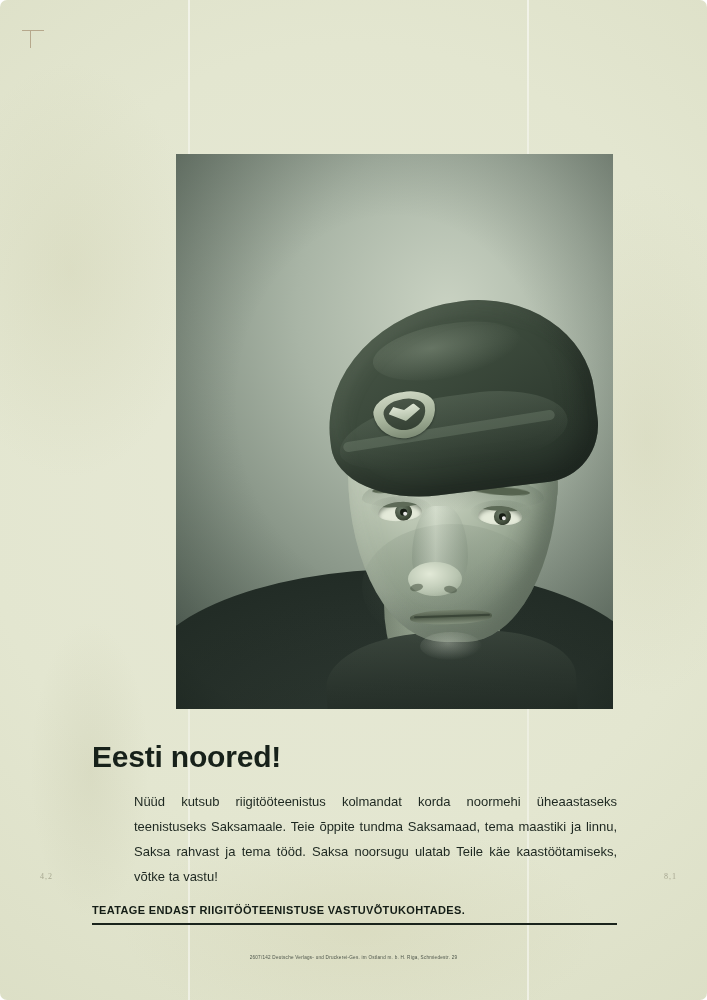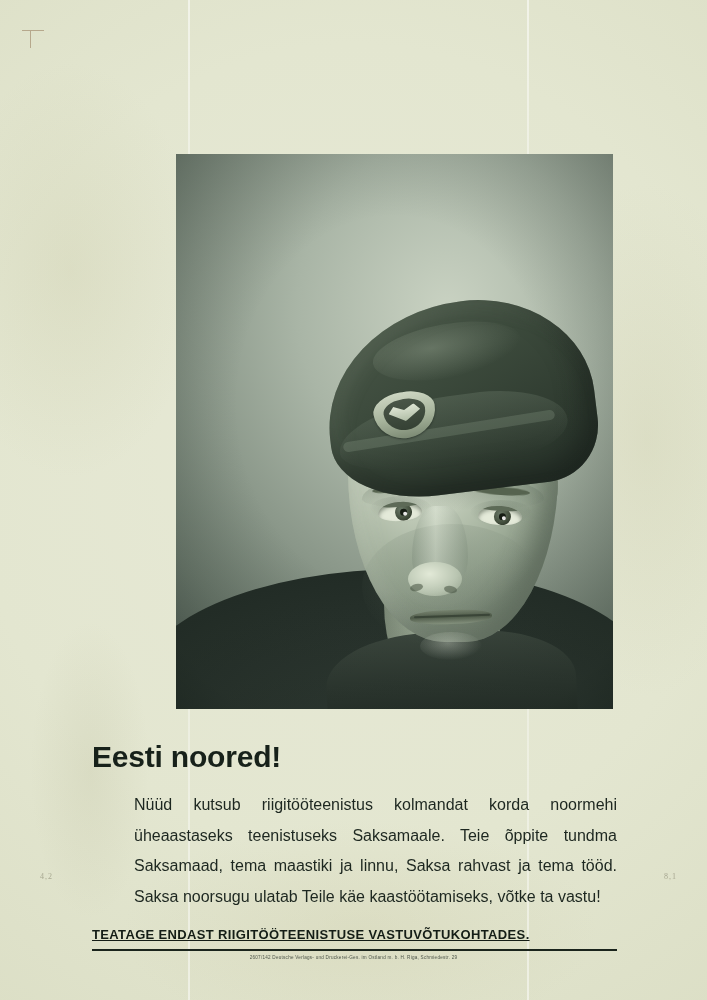--- a/index.html
+++ b/index.html
@@ -15,20 +15,21 @@
   }
 
   
   #poster-sheet {
     position: relative;
     width: 707px;
     height: 1000px;
     background:
       radial-gradient(ellipse 120% 90% at 50% 45%, #e7e9d6 0%, #e3e6d0 45%, #dcdfc6 75%, #d3d7bb 100%);
     box-sizing: border-box;
+    border-radius: 7px;
   }
 
   
   .paper-stain {
     position: absolute;
     border-radius: 50%;
     pointer-events: none;
   }
   .stain-a {
     left: -60px; top: 60px; width: 260px; height: 420px;
@@ -410,36 +411,35 @@
   }
   #headline {
     font-size: 30px;
     font-weight: bold;
     color: #17211a;
     letter-spacing: -0.2px;
     margin: 0 0 18px 0;
     line-height: 1.0;
   }
   #body-copy {
-    font-size: 16px;
+    font-size: 13px;
     line-height: 1.92;
     color: #1d2720;
     text-align: justify;
     margin: 12px 0 14px 0;
     padding-left: 42px;
   }
   #call-to-action {
-    font-size: 13px;
+    font-size: 11px;
     font-weight: bold;
     color: #141d16;
     letter-spacing: 0.35px;
     padding-bottom: 7px;
     border-bottom: 2px solid #1a241c;
     white-space: nowrap;
-    text-decoration: underline;
   }
   #imprint {
     position: absolute;
     left: 0;
     right: 0;
     top: 955px;
     text-align: center;
     font-size: 4.6px;
     letter-spacing: 0.25px;
     color: #4c5449;

